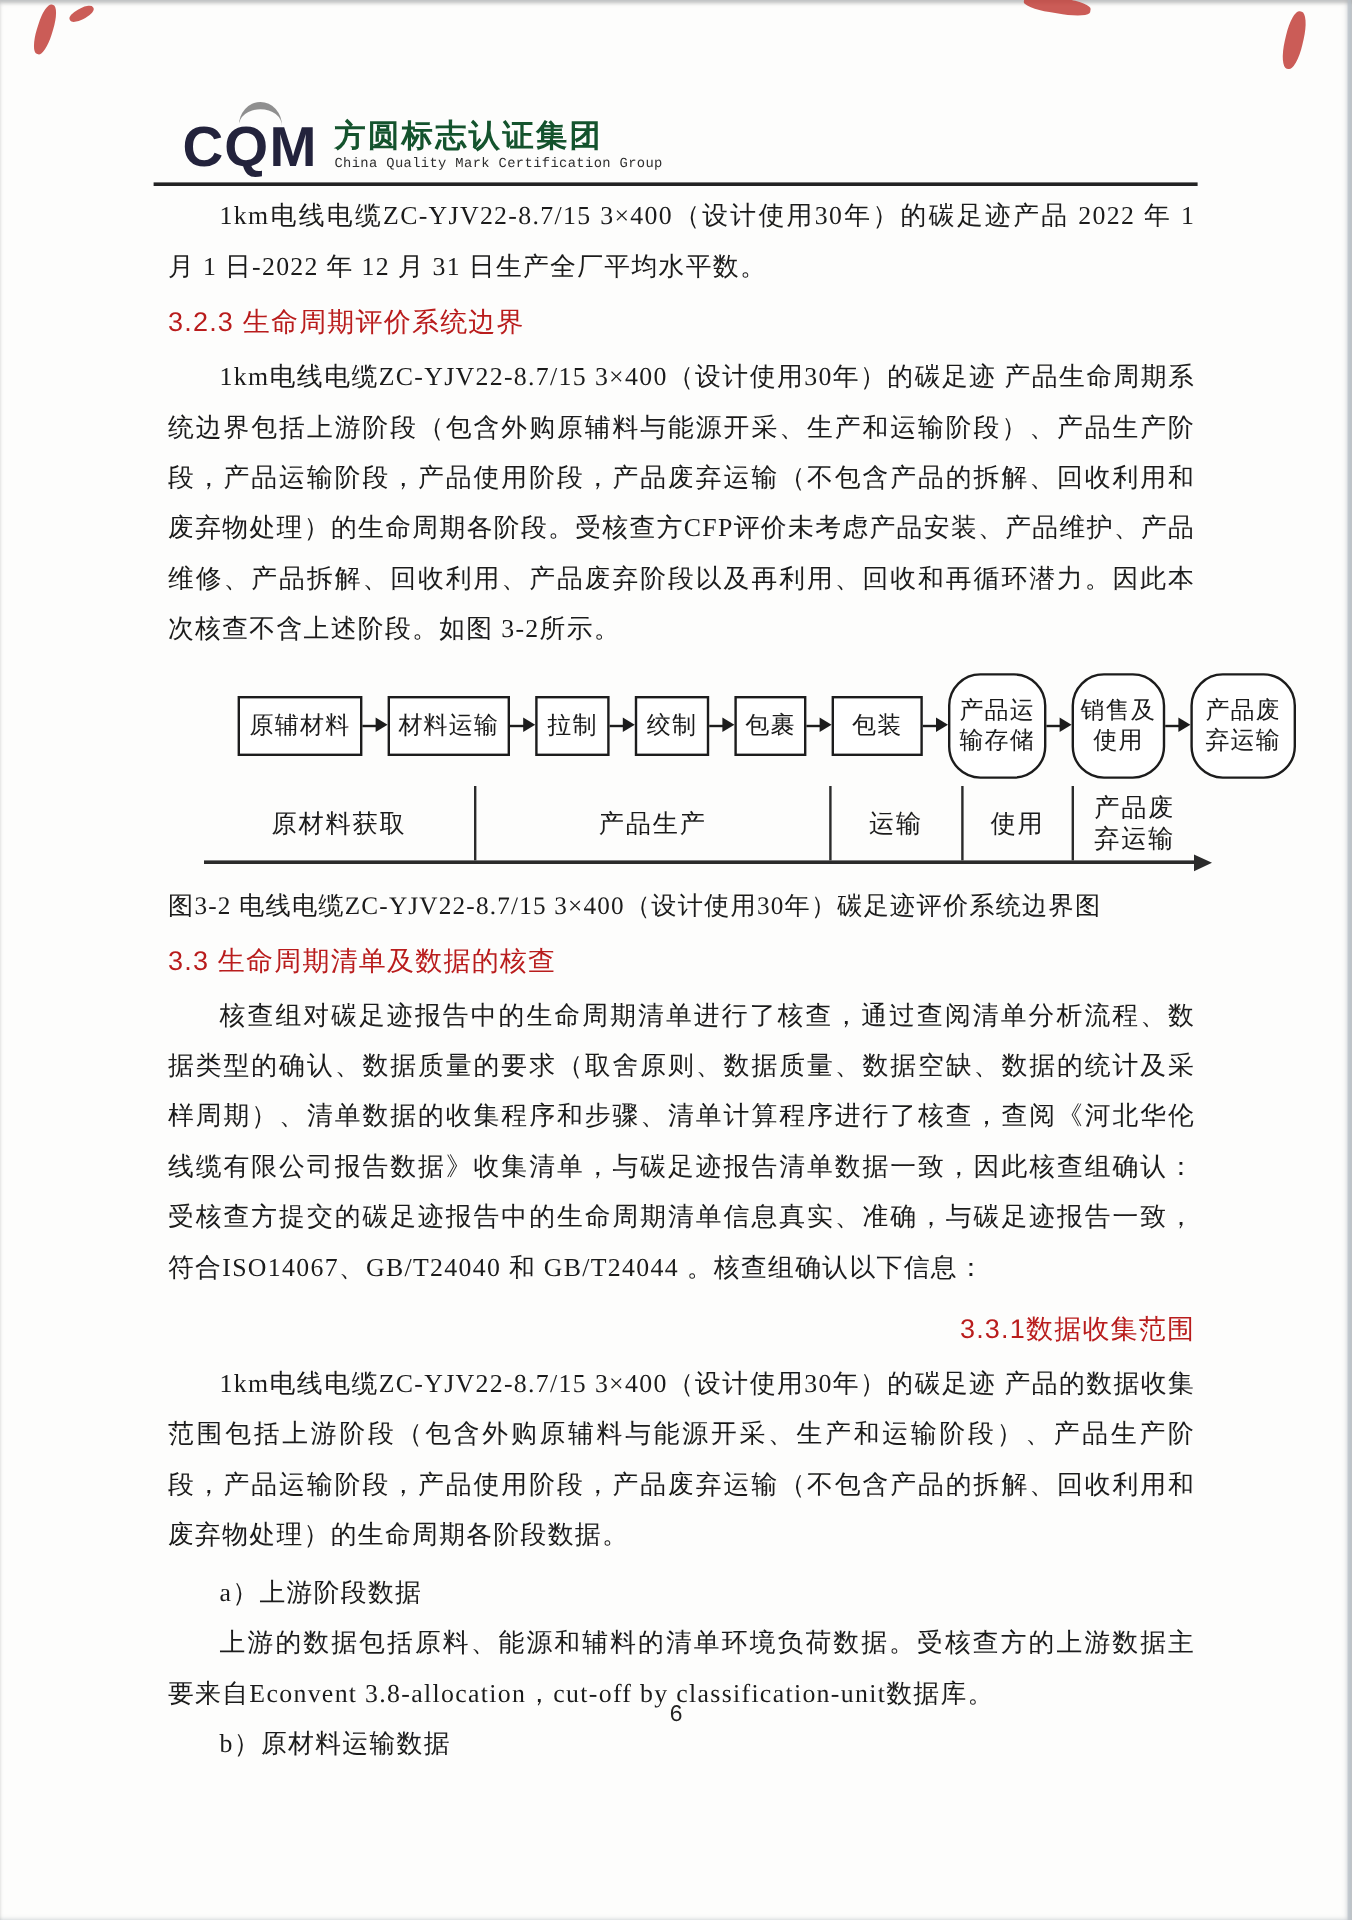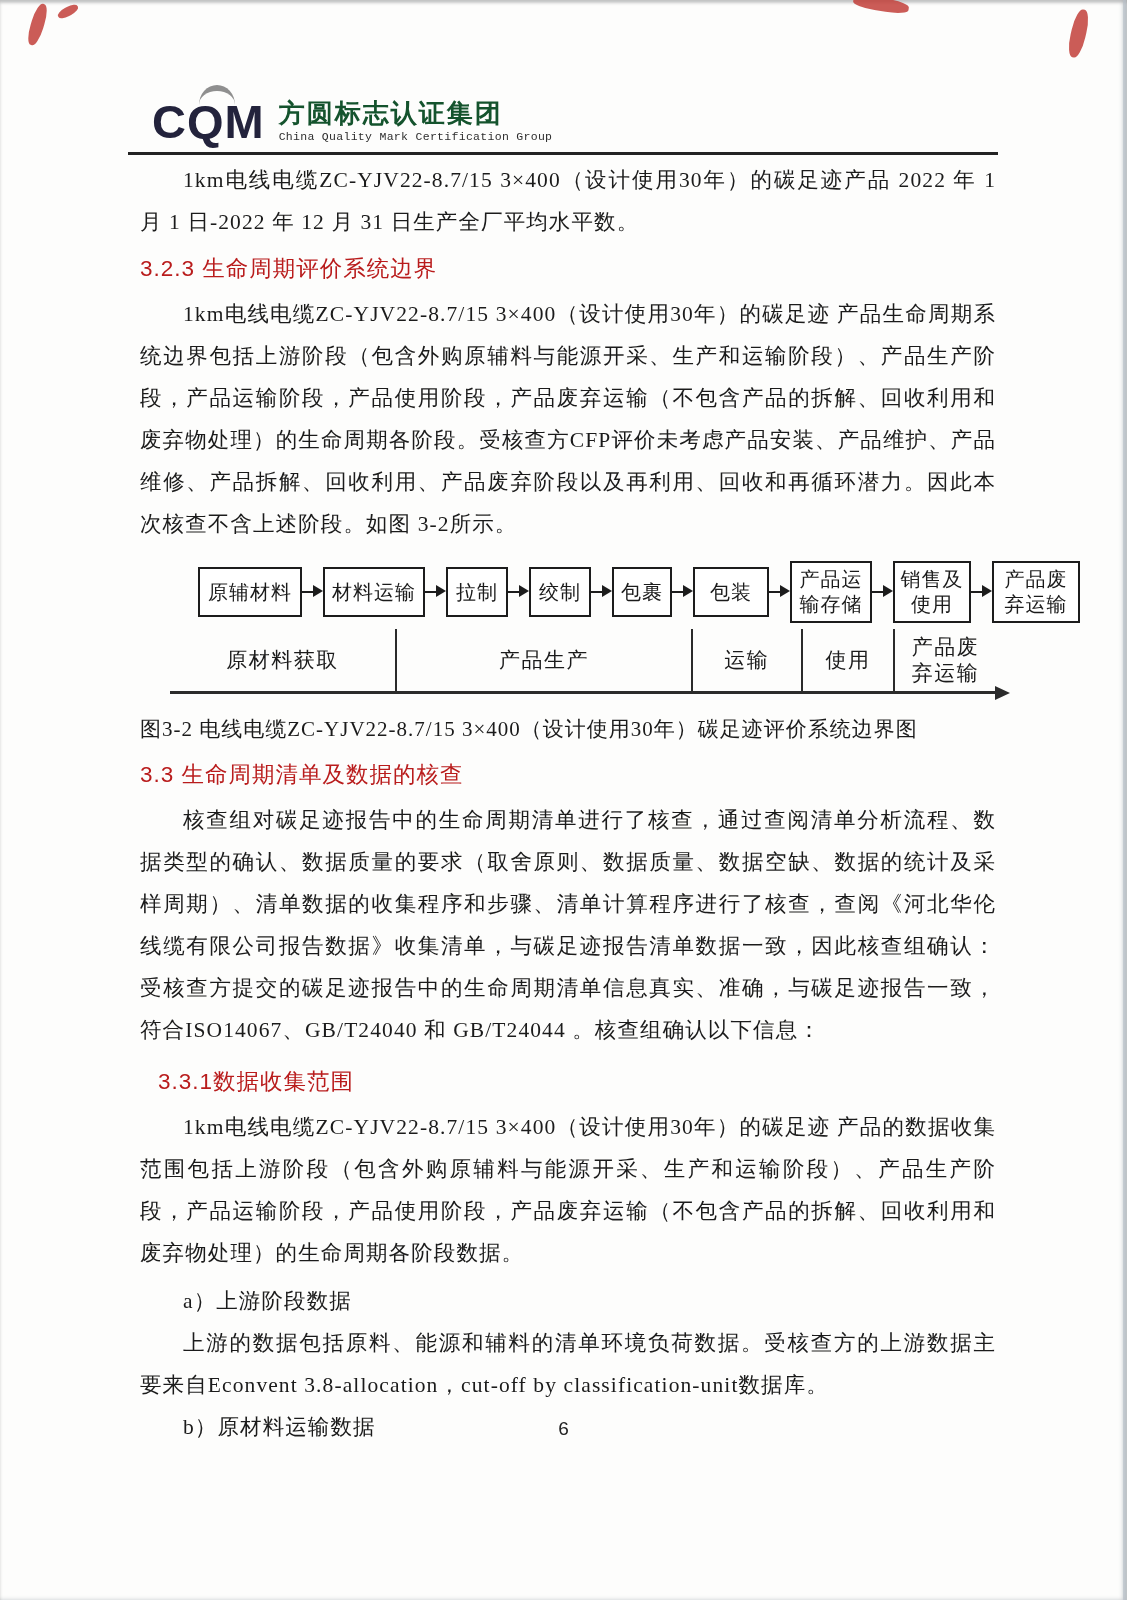--- a/index.html
+++ b/index.html
@@ -39,31 +39,31 @@
   
   .para{
     font-size:21.5px;line-height:42px;letter-spacing:1.1px;
     text-align:justify;margin:0;text-indent:2em;
   }
   .h-sec{
     font-family:"Liberation Sans","DejaVu Sans",sans-serif;
     font-size:22.5px;font-weight:400;letter-spacing:1px;color:#b91c1c;
     margin:9px 0 7px 0;line-height:34px;
   }
-  .h-sub{margin-left:18px;}
+  .h-sub{margin-left:6px;text-align:right;}
   .item-line{font-size:21.5px;line-height:42px;letter-spacing:1.1px;text-indent:2em;margin:0;}
   
   .figure{margin:16px 0 0 30px;width:826px;}
   .flow-row{display:flex;align-items:center;width:100%;padding-left:28px;}
   .fbox{
     border:2.5px solid #1c1c1c;display:flex;align-items:center;justify-content:center;
     font-size:20px;letter-spacing:1px;text-align:center;line-height:25px;
     height:50px;box-sizing:border-box;flex-shrink:0;background:#fff;
   }
-  .fbox.tall{height:62px;padding:2px 4px;}
+  .fbox.tall{height:88px;padding:2px 4px;border-radius:27px;}
   .w0{width:104px}.w1{width:102px}.w2{width:62px}.w3{width:62px}.w4{width:60px}.w5{width:76px}
   .w6{width:82px}.w7{width:78px}.w8{width:88px}
   .farrow{flex:1;min-width:12px;height:2.5px;background:#1c1c1c;position:relative;margin-right:9px;}
   .farrow::after{
     content:'';position:absolute;right:-9px;top:-5.5px;
     border-left:10px solid #1c1c1c;border-top:6.5px solid transparent;border-bottom:6.5px solid transparent;
   }
   .axis{display:flex;border-bottom:3px solid #2b2b2b;position:relative;margin-top:6px;height:62px;}
   .axis::after{ 
     content:'';position:absolute;right:-14px;bottom:-9px;

